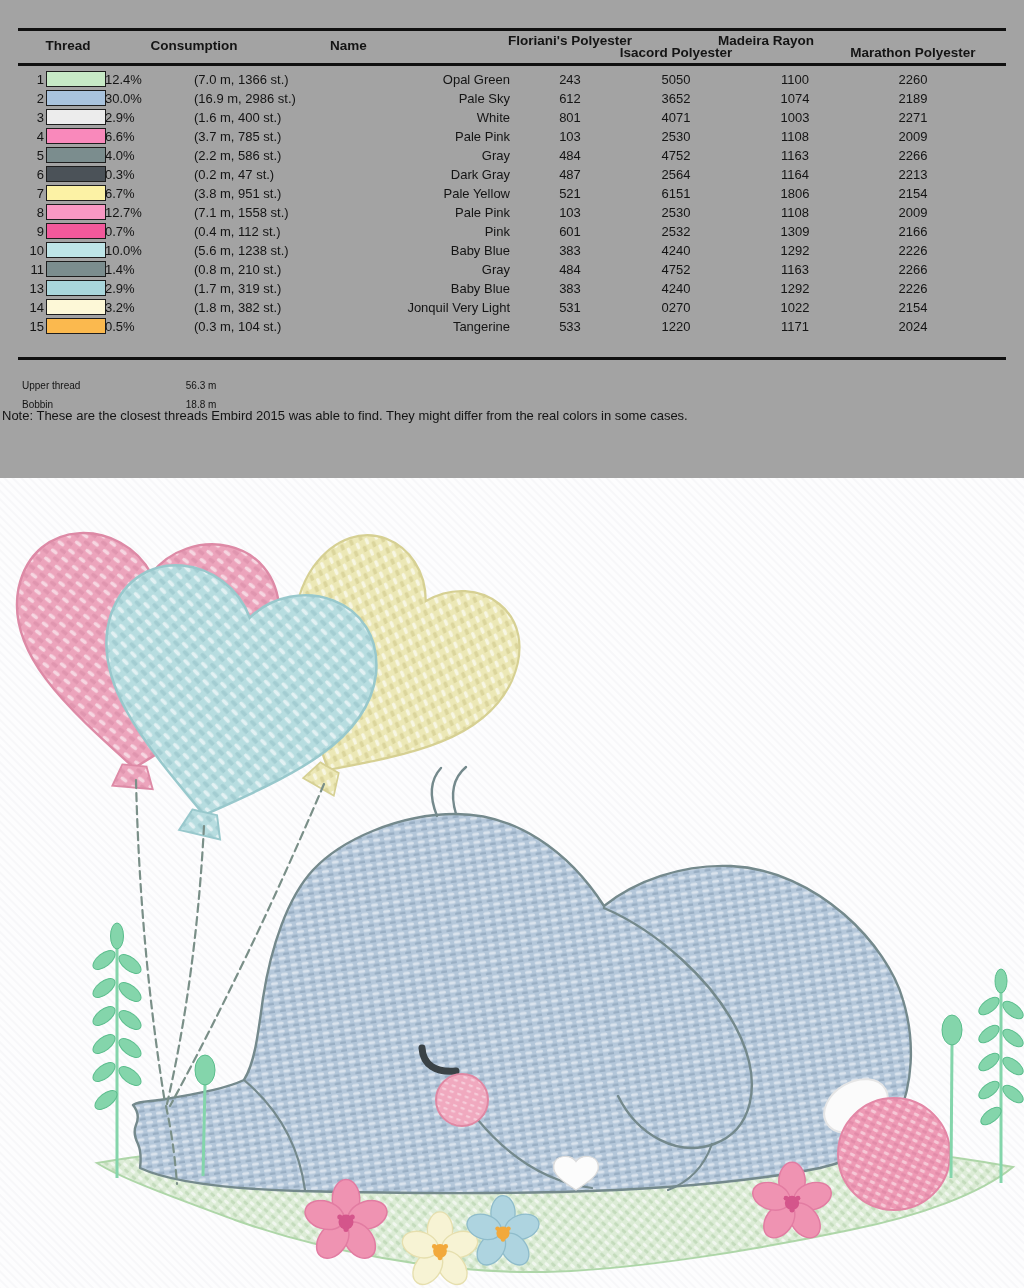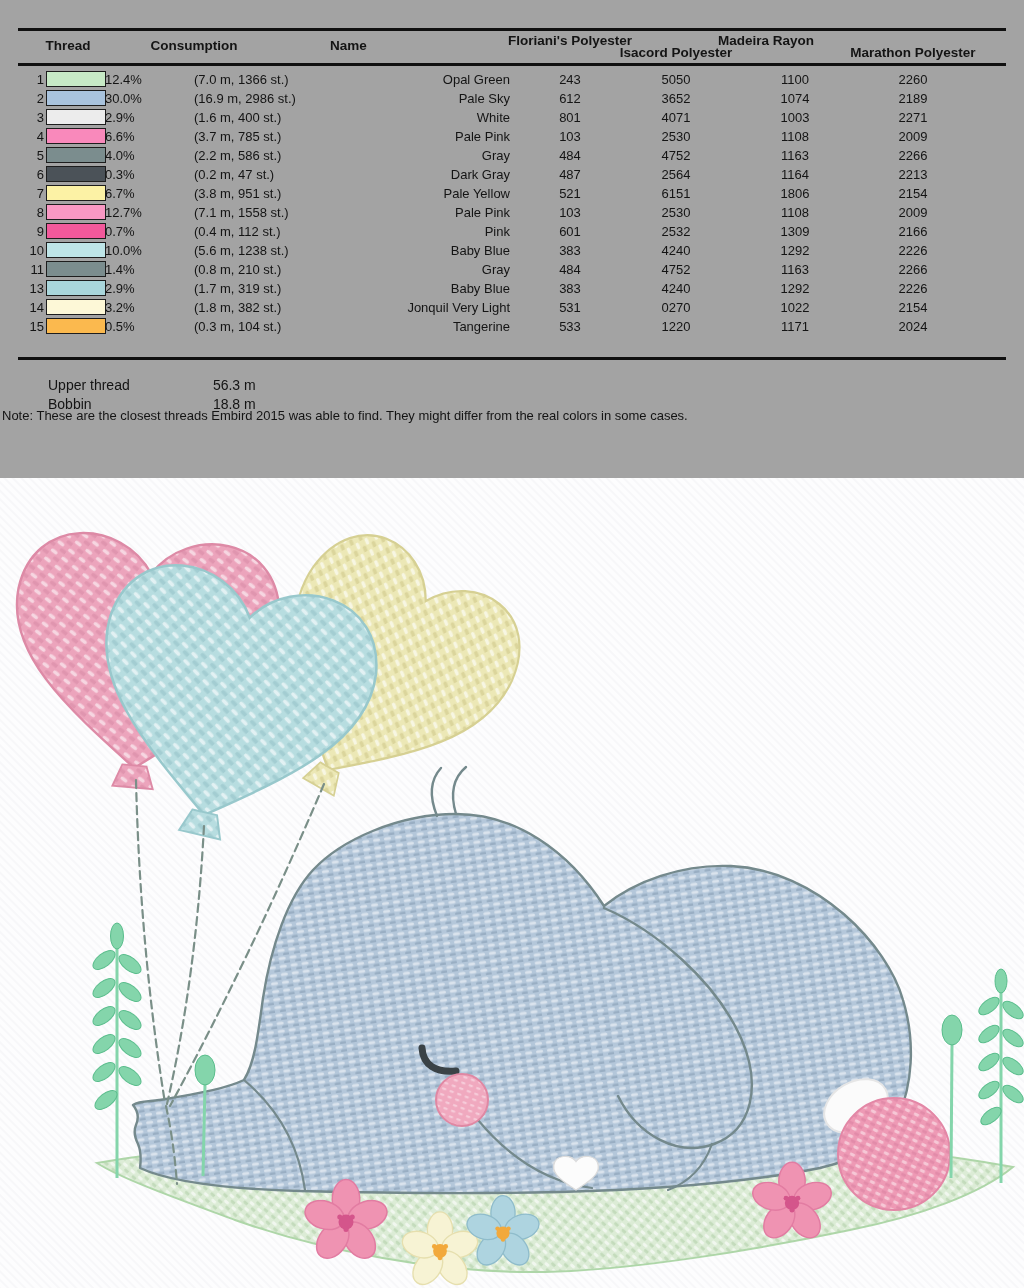--- a/index.html
+++ b/index.html
@@ -25,21 +25,21 @@
   .c-num{left:0;width:26px;text-align:right;}
   .c-sw{position:absolute;left:28px;top:1px;width:58px;height:14px;border:1px solid #1d1d1d;}
   .c-pct{left:87px;width:75px;text-align:left;}
   .c-rest{left:176px;width:160px;}
   .c-name{left:312px;width:180px;text-align:right;}
   .c-code{width:110px;text-align:center;}
   .c-f{left:497px;} .c-i{left:603px;} .c-m{left:722px;} .c-ma{left:840px;}
 
   .tbot{position:absolute;left:18px;top:357px;width:988px;border-top:3px solid #101010;}
 
-  .totals{position:absolute;left:22px;top:376px;font-size:14px;margin-left:26px;}
+  .totals{position:absolute;left:22px;top:376px;font-size:10px;}
   .totals .trw{position:relative;height:19px;line-height:19px;}
   .totals .lab{display:inline-block;width:161px;}
   .note{position:absolute;left:2px;top:408px;font-size:13px;white-space:nowrap;}
 
   
   .design{position:absolute;left:0;top:478px;width:1024px;height:810px;}
 </style>
 </head>
 <body>
 

